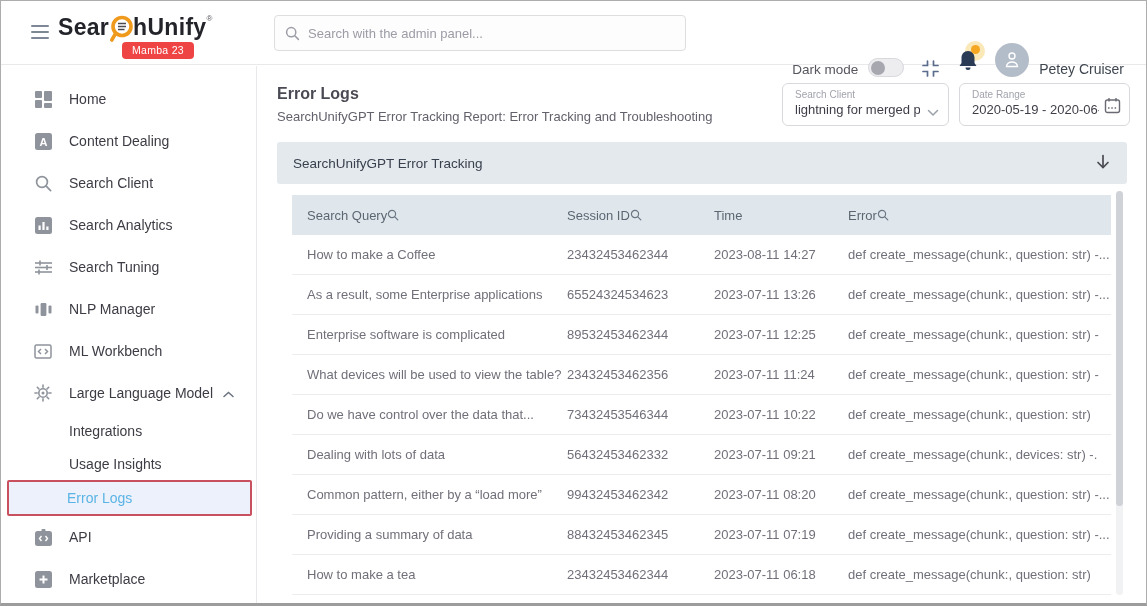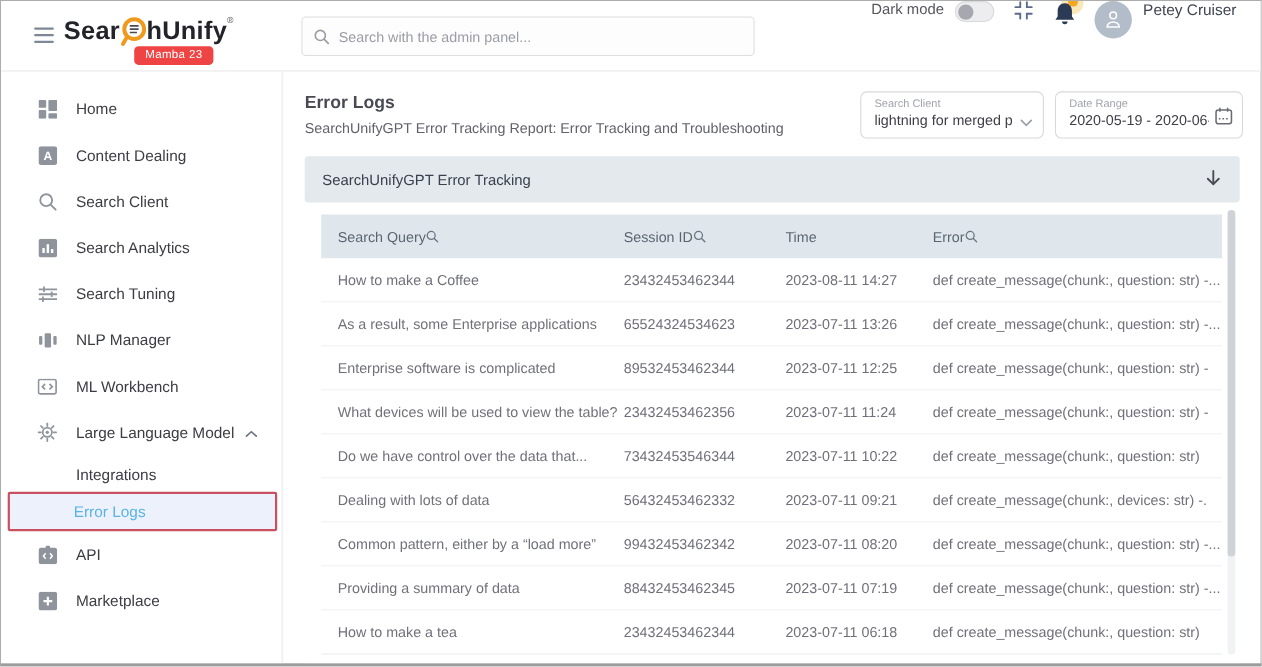--- a/index.html
+++ b/index.html
@@ -18,21 +18,21 @@
   .logo-lens { display:inline-block; margin:0 -1px; position:relative; top:2px; }
   .reg { font-size:8px; color:#55565c; margin-top:2px; }
   .badge { position:absolute; left:64px; top:30px; background:#ef4444; color:#fff;
            font-size:10.5px; padding:2px 10px 3px; border-radius:4px; letter-spacing:.3px; }
   .search-box { position:absolute; left:273px; top:14px; width:412px; height:36px;
                 border:1px solid #dededf; border-radius:4px; background:#fdfdfd;
                 display:flex; align-items:center; padding:0 10px; }
   .search-box input { border:none; outline:none; background:transparent; flex:1;
                       font-size:13px; color:#44444c; margin-left:8px; font-family:inherit; }
   .search-box input::placeholder { color:#9b9ca5; }
-  .top-right { position:absolute; right:22px; top:0; height:76px; display:flex; align-items:flex-start; }
+  .top-right { position:absolute; right:22px; top:0; height:76px; display:flex; align-items:flex-end; }
   .darkmode-label { font-size:13.5px; color:#55565e; margin-right:10px; }
   .toggle { width:36px; height:19px; border-radius:10px; background:#ededf0; border:1px solid #d8d8dd;
             position:relative; cursor:pointer; }
   .toggle .knob { position:absolute; left:2px; top:1.5px; width:14px; height:14px; border-radius:50%;
                   background:#a7a7b0; }
   .icon-btn { margin-left:18px; cursor:pointer; display:flex; align-items:center; }
   .bell-wrap { position:relative; margin-left:18px; cursor:pointer; }
   .bell-halo { position:absolute; right:-6px; top:-8px; width:20px; height:20px; border-radius:50%;
                background:#f9e2a6; opacity:.8; }
   .bell-dot { position:absolute; right:-1px; top:-4px; width:9px; height:9px; border-radius:50%;
@@ -261,20 +261,23 @@
         <svg width="11" height="7" viewBox="0 0 11 7" fill="none" stroke="#6b7280" stroke-width="1.5" stroke-linecap="round">
           <polyline points="1,5.5 5.5,1.5 10,5.5"></polyline>
         </svg>
       </span>
     </div>
 
     <div class="nav-sub">
       <span>Integrations</span>
     </div>
 
+    <div class="nav-sub">
+      <span>Usage Insights</span>
+    </div>
 
     <div class="nav-sub active">
       <span>Error Logs</span>
     </div>
 
     <div class="nav-item">
       <span class="nav-icon">
         <svg width="17" height="17" viewBox="0 0 17 17">
           <rect x="0" y="2" width="17" height="15" rx="2.5" fill="#8f949c"></rect>
           <rect x="6.5" y="0" width="4" height="3" rx="1" fill="#8f949c"></rect>

